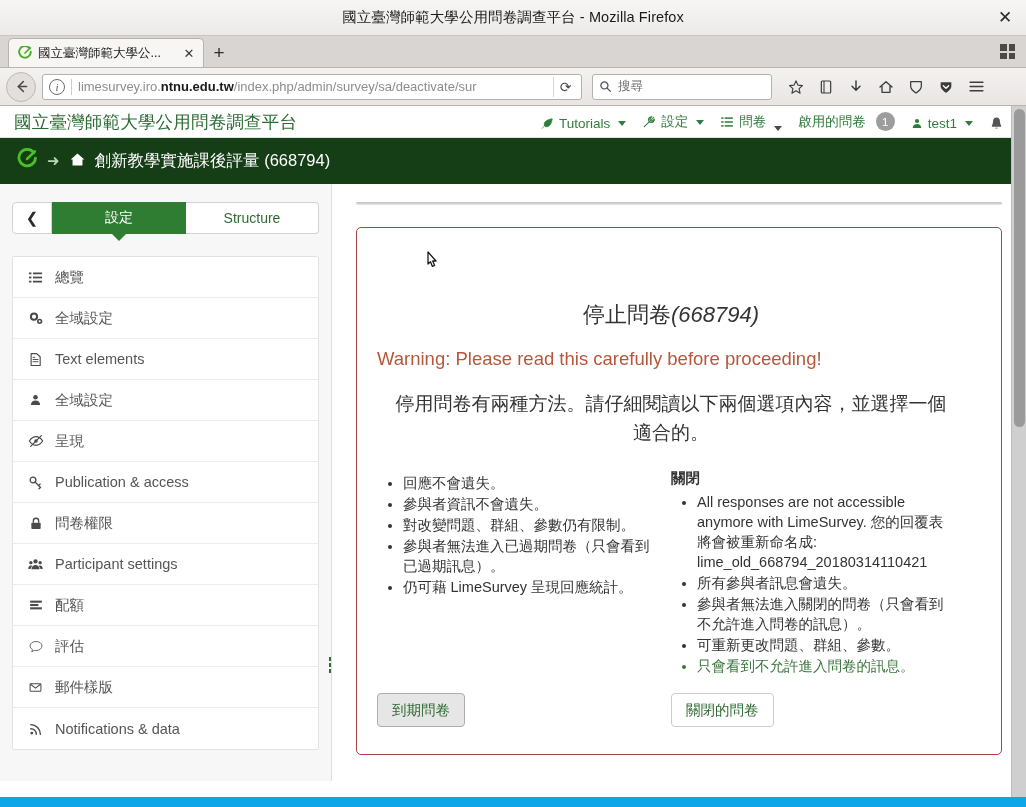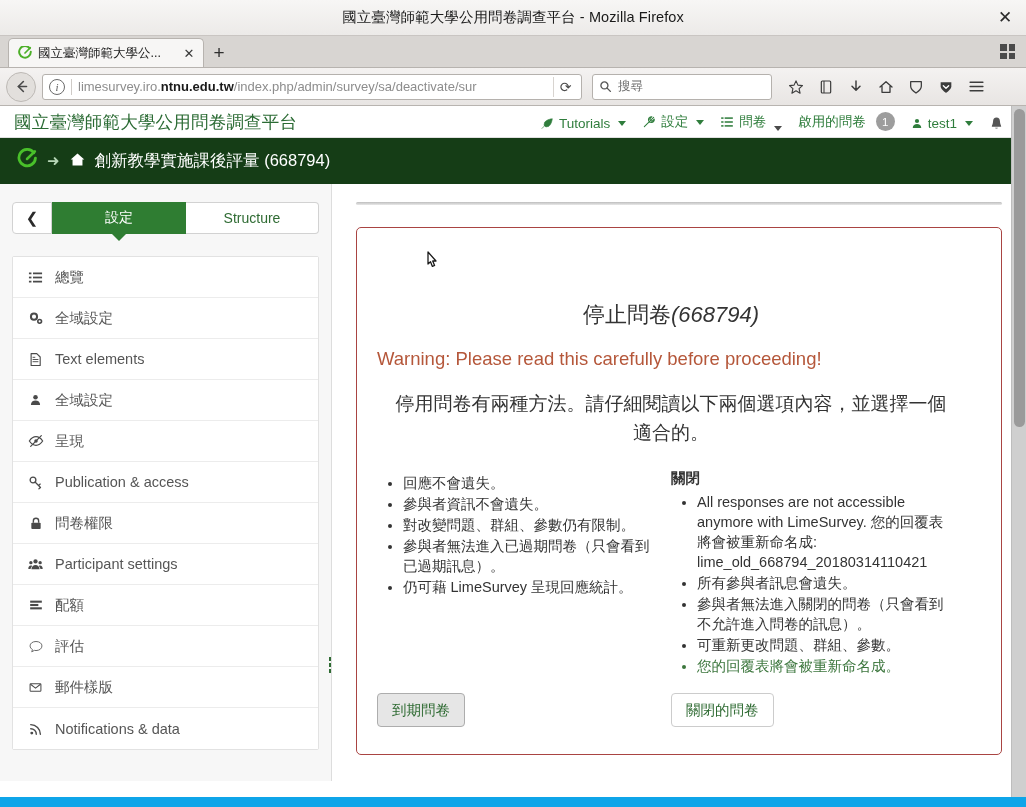--- a/index.html
+++ b/index.html
@@ -648,21 +648,21 @@
               </ul>
             </div>
 
             <div class="col">
               <h4>關閉</h4>
               <ul>
                 <li>All responses are not accessible anymore with LimeSurvey. 您的回覆表將會被重新命名成: lime_old_668794_20180314110421</li>
                 <li>所有參與者訊息會遺失。</li>
                 <li>參與者無法進入關閉的問卷（只會看到不允許進入問卷的訊息）。</li>
                 <li>可重新更改問題、群組、參數。</li>
-                <li class="note">您的回覆表將會被重新命名成。</li>
+                <li class="note">只會看到不允許進入問卷的訊息。</li>
               </ul>
             </div>
 
           </div>
 
           <div class="btnrow">
             <div class="btncell">
               <button class="ls-btn hovered">到期問卷</button>
               <span class="cursor">
                 <svg width="16" height="20" viewBox="0 0 16 20">

